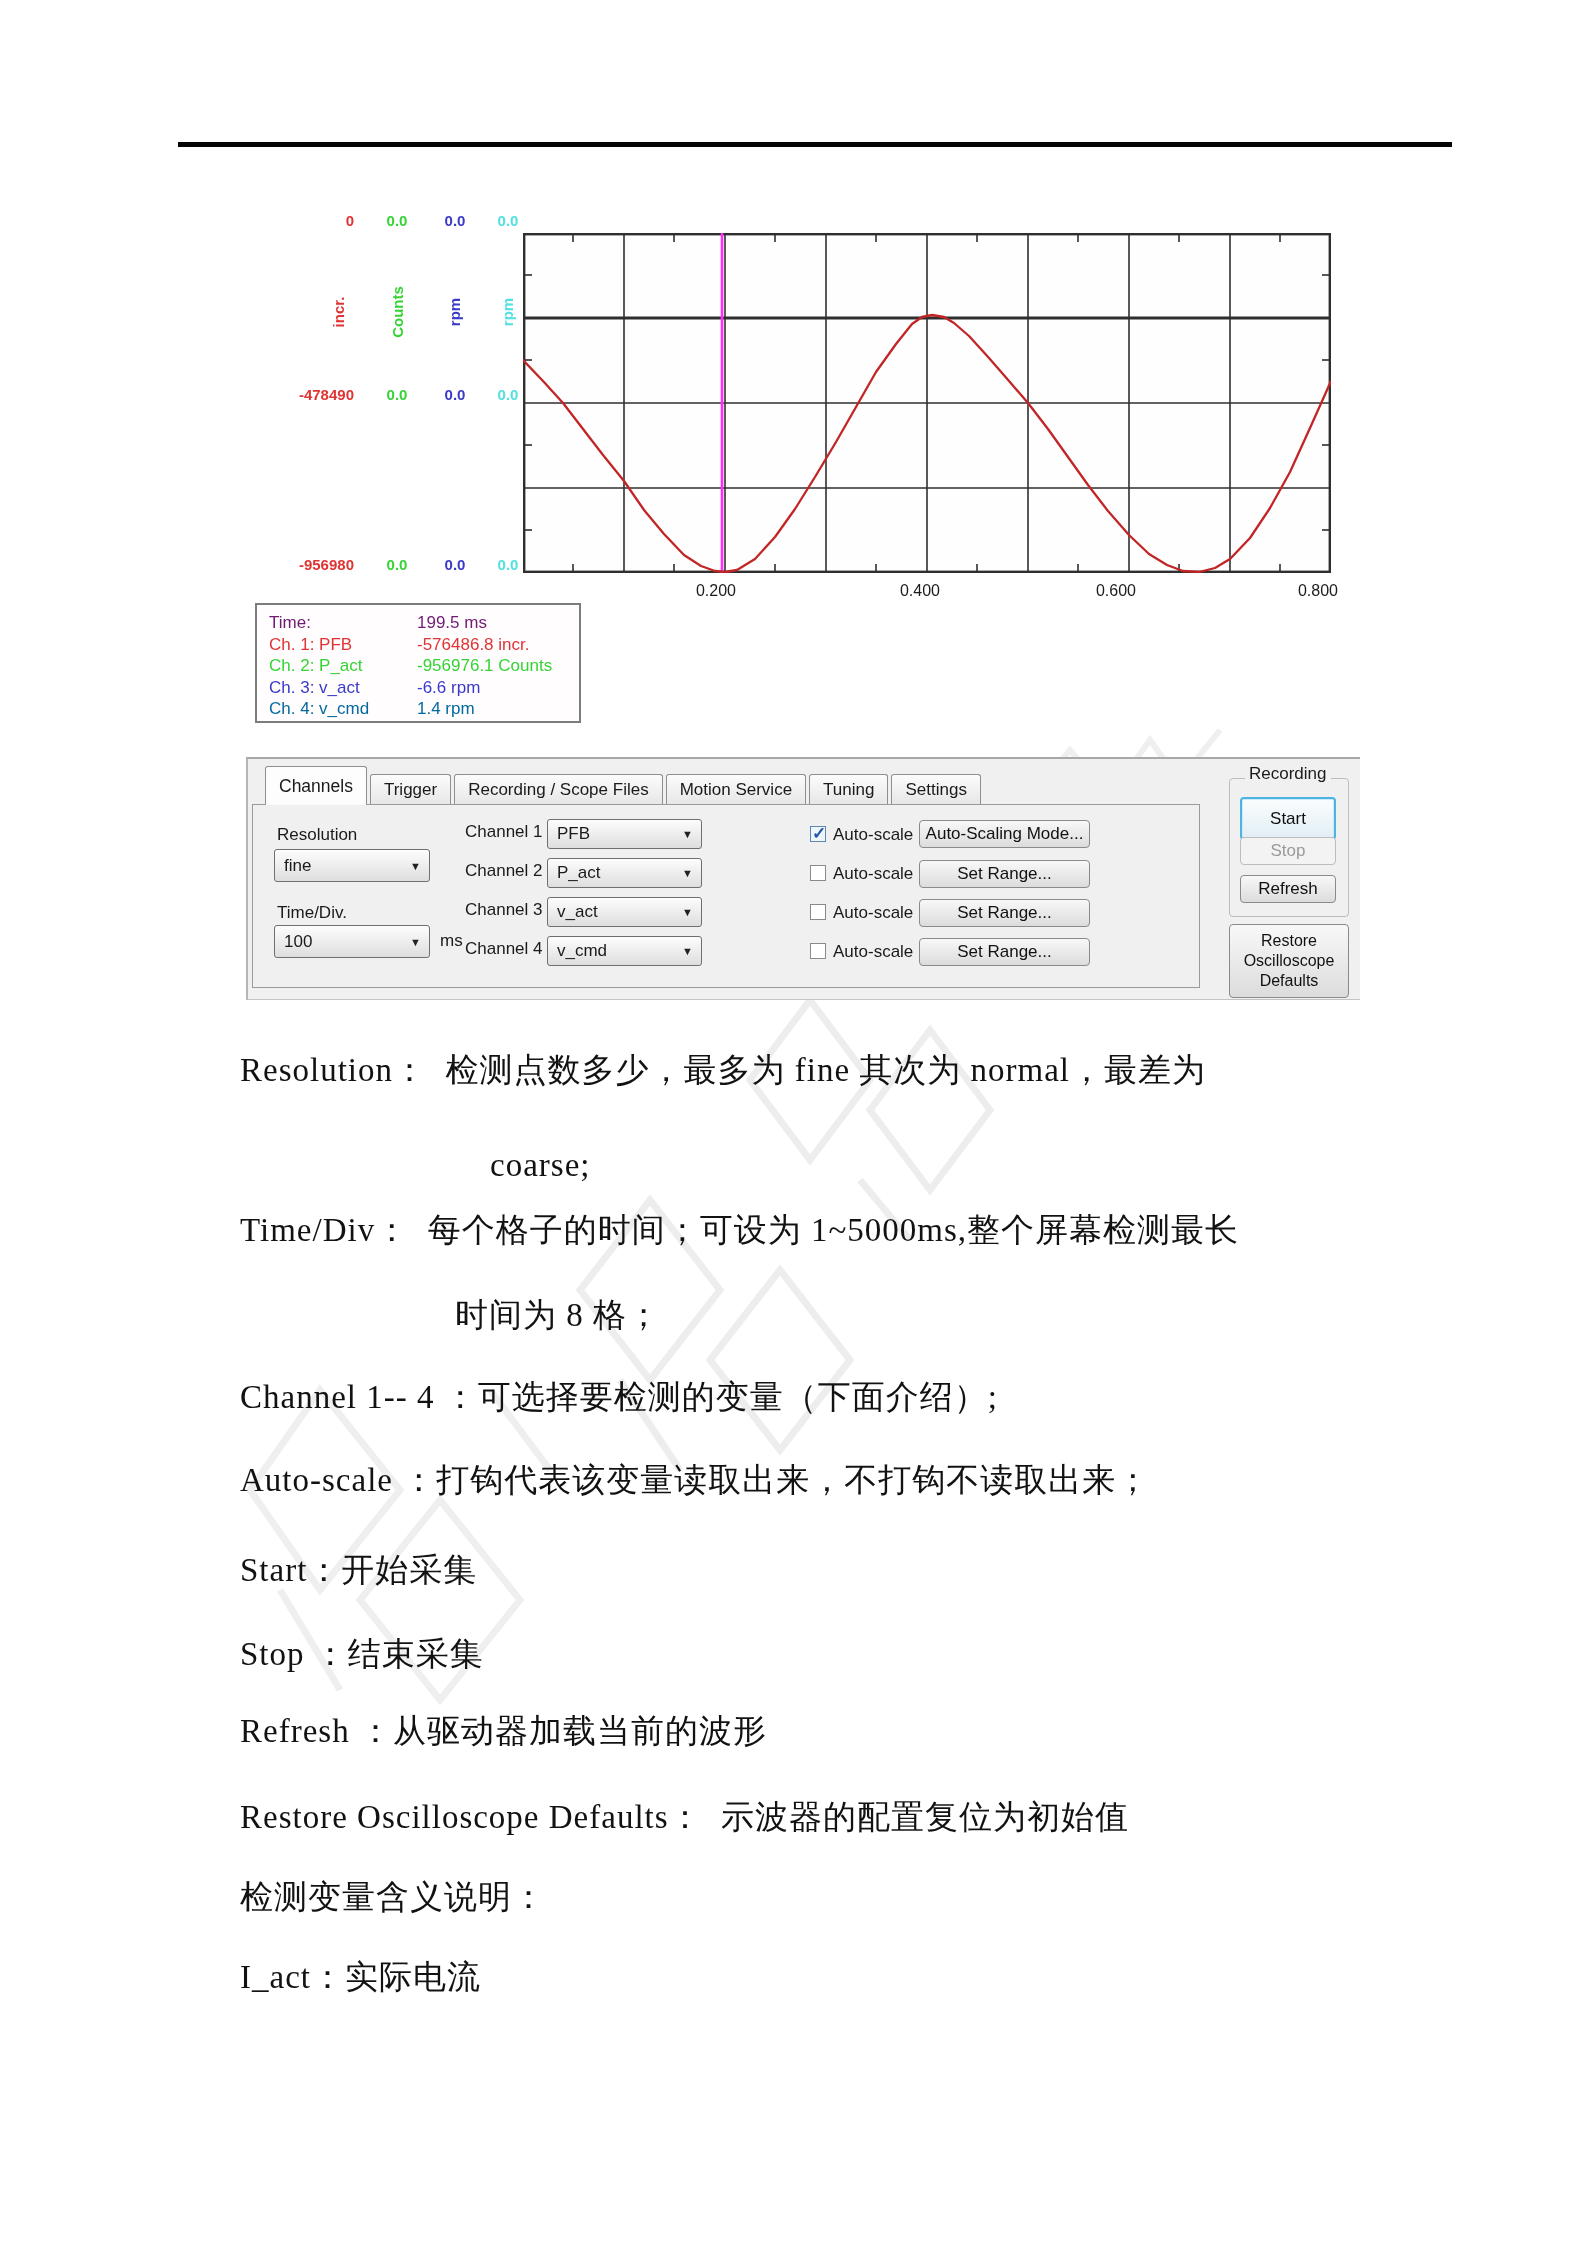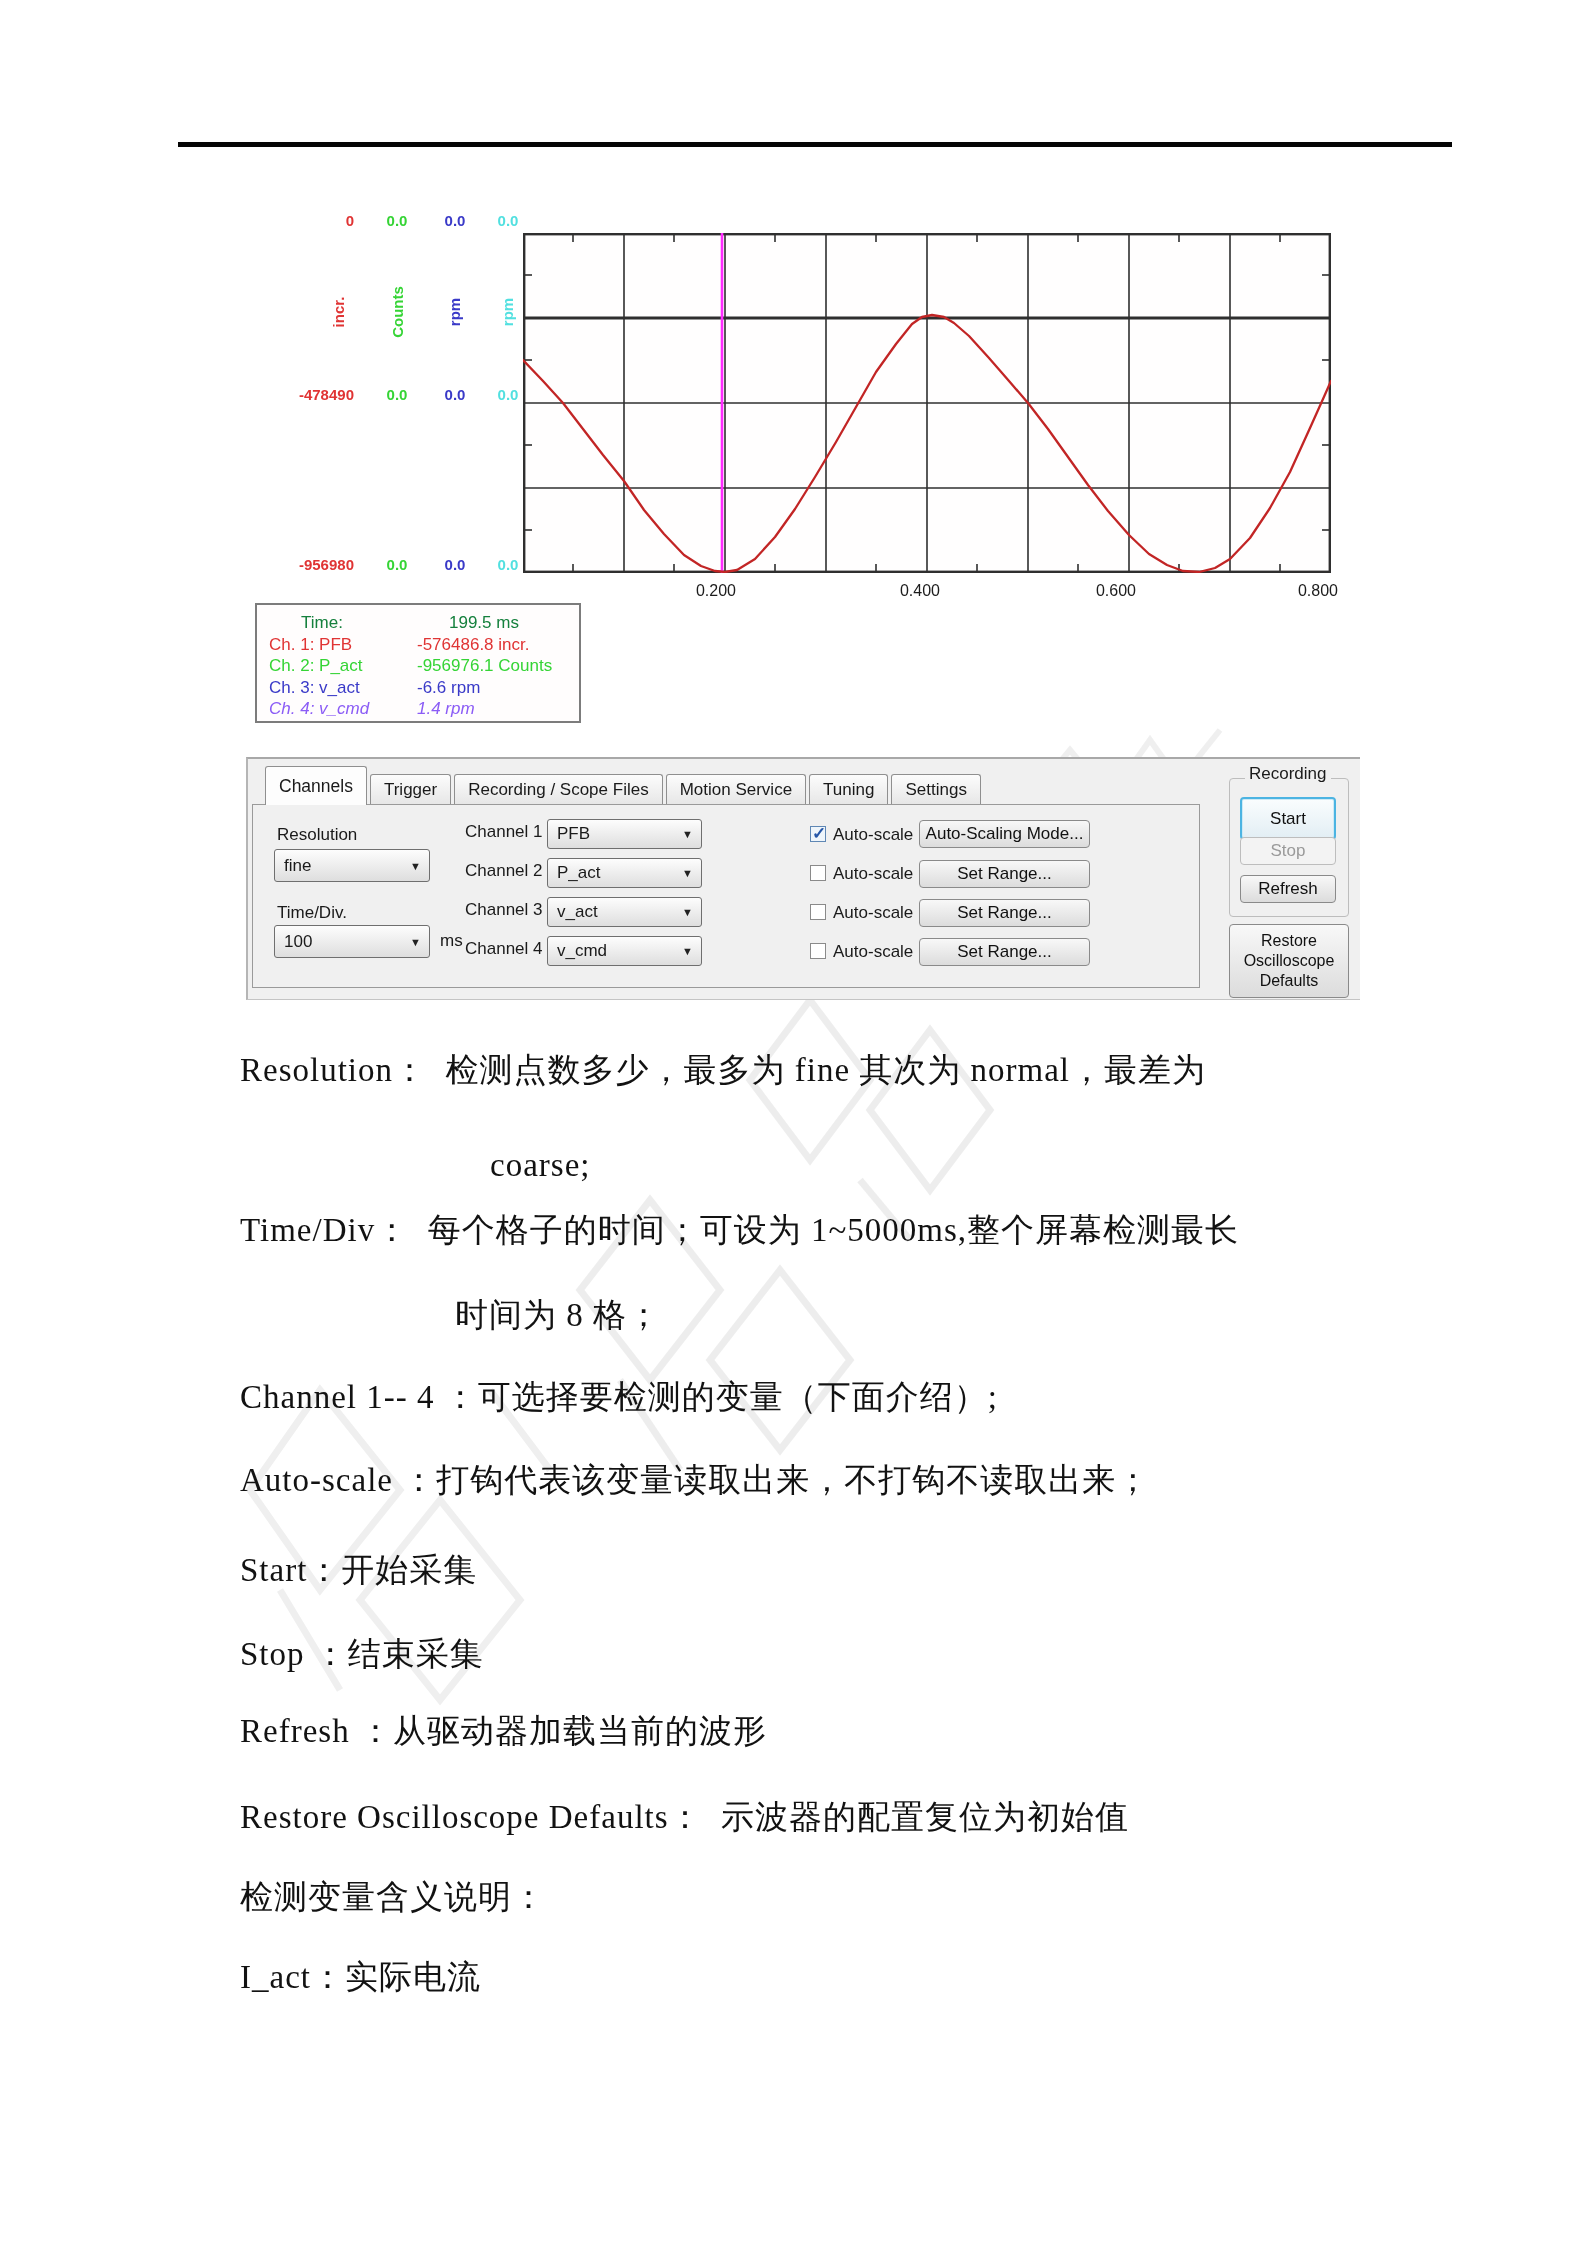--- a/index.html
+++ b/index.html
@@ -158,33 +158,33 @@
     <line x1="199" y1="0" x2="199" y2="340" stroke="#ff2bff" stroke-width="2.6"></line>
     <polyline fill="none" stroke="#c22525" stroke-width="2.3" stroke-linejoin="round" stroke-linecap="round" points="0,127 20,148 40,170 60,196 80,222 101,248 121,277 141,301 161,322 178,333 192,338 202,339 214,337 232,326 252,304 272,276 292,244 313,209 333,174 353,139 373,111 389,91 399,84 409,82 421,84 431,90 446,103 466,125 486,148 505,170 525,196 545,224 565,252 585,278 606,302 626,321 644,332 660,338 676,339 692,335 707,326 727,305 747,275 767,239 787,195 800,166 808,148"></polyline>
   </svg>
 
   <div class="xtick" style="left:681px;">0.200</div>
   <div class="xtick" style="left:885px;">0.400</div>
   <div class="xtick" style="left:1081px;">0.600</div>
   <div class="xtick" style="left:1283px;">0.800</div>
 
   <div class="legend">
-    <div style="color:#15803d;margin-left:32px;">
+    <div style="color:#701a75;">
       <span class="lab">Time:</span><span>199.5 ms</span>
     </div>
     <div style="color:#e03434;">
       <span class="lab">Ch. 1: PFB</span><span>-576486.8 incr.</span>
     </div>
     <div style="color:#35d435;">
       <span class="lab">Ch. 2: P_act</span><span>-956976.1 Counts</span>
     </div>
     <div style="color:#3a3ac8;">
       <span class="lab">Ch. 3: v_act</span><span>-6.6 rpm</span>
     </div>
-    <div style="color:#8b5cf6;font-style:italic;">
+    <div style="color:#0369a1;">
       <span class="lab">Ch. 4: v_cmd</span><span>1.4 rpm</span>
     </div>
   </div>
 
   <div class="panel">
 
     <div class="tabs">
       <div class="tab active">Channels</div>
       <div class="tab">Trigger</div>
       <div class="tab">Recording / Scope Files</div>

